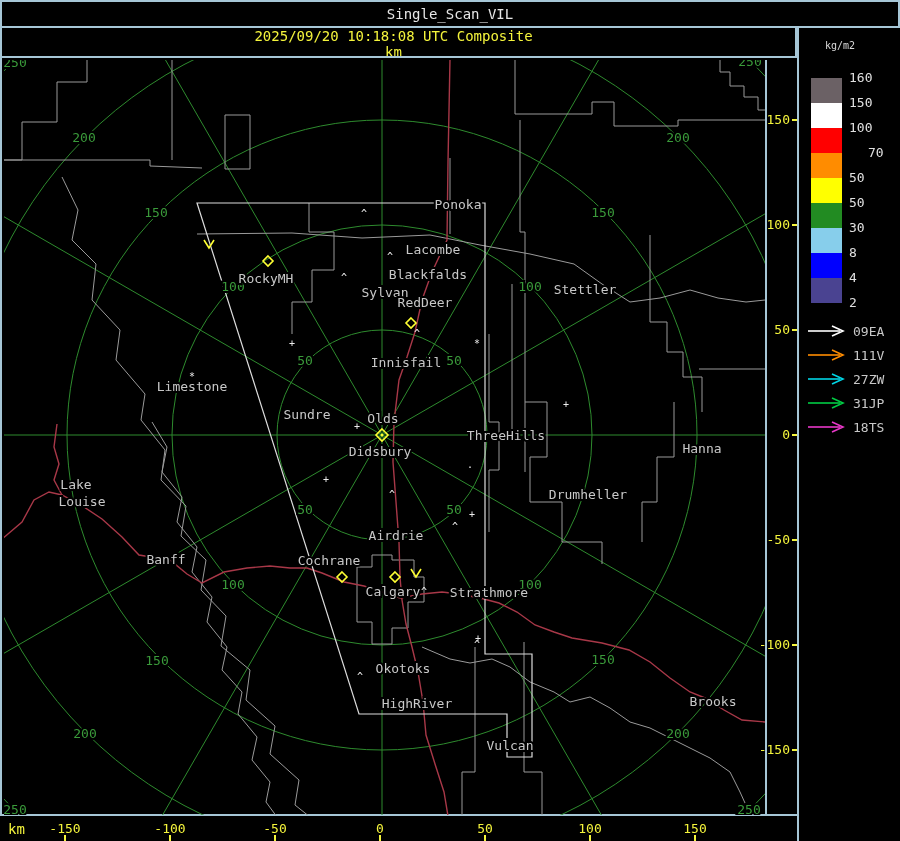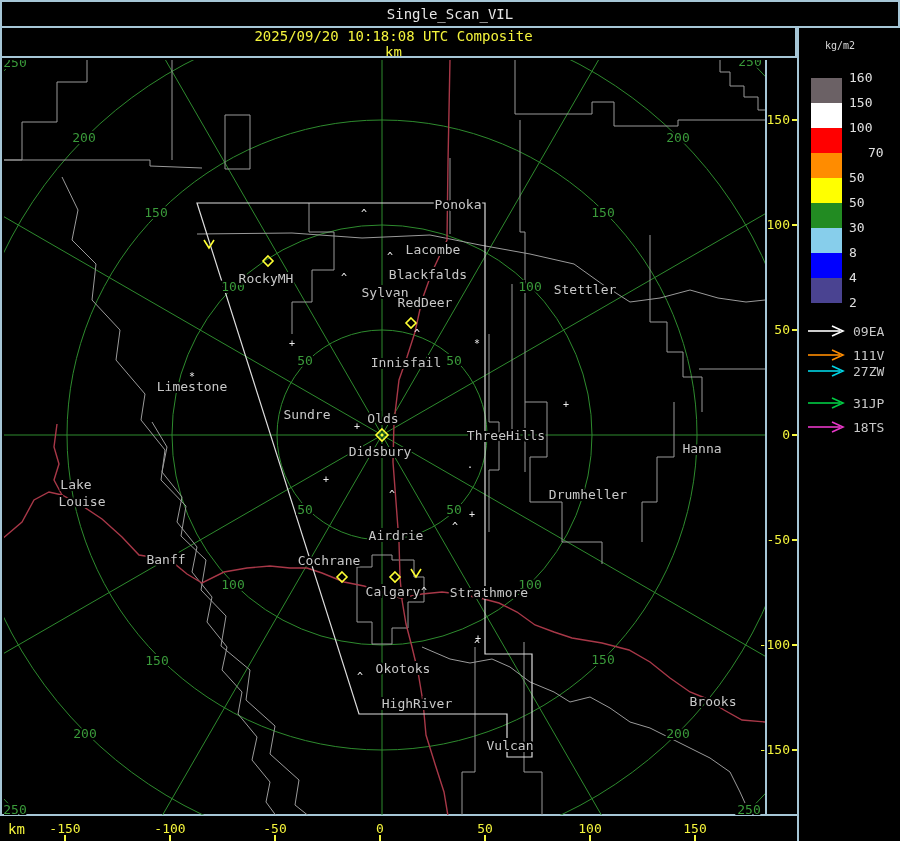--- a/index.html
+++ b/index.html
@@ -243,21 +243,21 @@
         </svg>
         <span class="tracklabel">09EA</span>
       </div>
       <div class="trackrow" style="top: 320px;">
         <svg width="40" height="12">
           <line x1="1" y1="6" x2="33" y2="6" stroke="#ff8c00" stroke-width="1.6"></line>
           <polyline points="25,1 36,6 25,11" fill="none" stroke="#ff8c00" stroke-width="1.6"></polyline>
         </svg>
         <span class="tracklabel">111V</span>
       </div>
-      <div class="trackrow" style="top: 336px; align-items: center;">
+      <div class="trackrow" style="top: 344px; align-items: center;">
         <svg width="40" height="12">
           <line x1="1" y1="6" x2="33" y2="6" stroke="#00d5e5" stroke-width="1.6"></line>
           <polyline points="25,1 36,6 25,11" fill="none" stroke="#00d5e5" stroke-width="1.6"></polyline>
         </svg>
         <span class="tracklabel">27ZW</span>
       </div>
       <div class="trackrow" style="top: 368px;">
         <svg width="40" height="12">
           <line x1="1" y1="6" x2="33" y2="6" stroke="#00cc44" stroke-width="1.6"></line>
           <polyline points="25,1 36,6 25,11" fill="none" stroke="#00cc44" stroke-width="1.6"></polyline>

